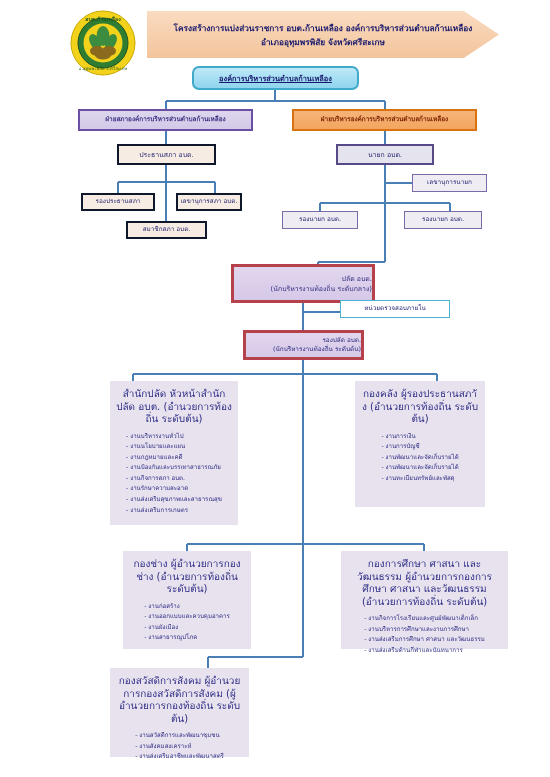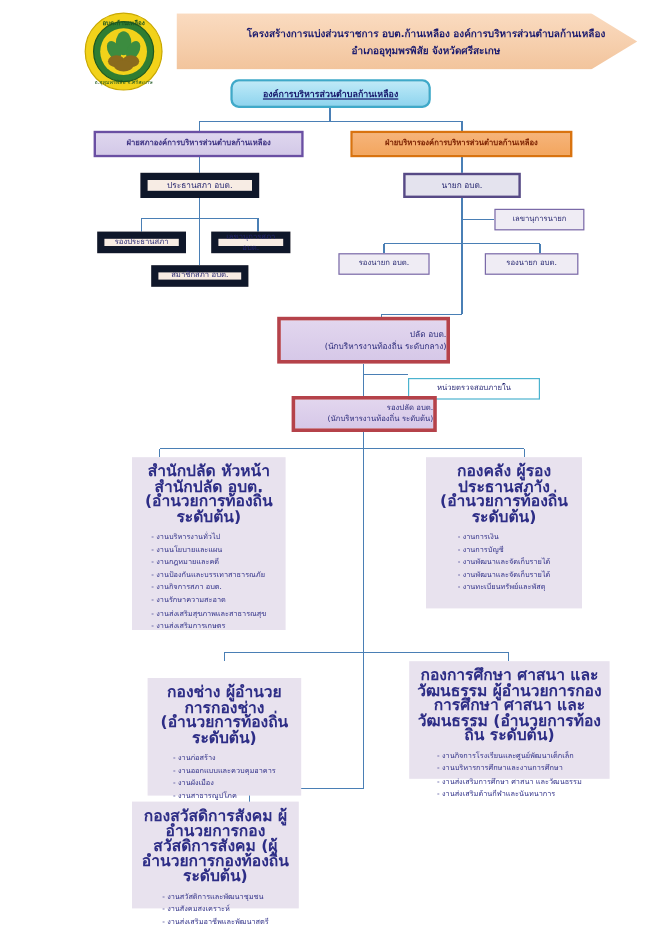--- a/index.html
+++ b/index.html
@@ -32,21 +32,20 @@
   .node .ln { display: block; width: 100%; }
 
   
   #banner {
     position: absolute;
     left: 147px; top: 11px;
     width: 352px; height: 47px;
     z-index: 3;
     display: flex; align-items: center; justify-content: center;
     flex-direction: column;
-    padding-left: 32px;
   }
   #banner .bgshape {
     position: absolute; left: 0; top: 0; width: 100%; height: 100%;
     background: linear-gradient(180deg, #fadbc0 0%, #f6cfad 55%, #f2c49c 100%);
     clip-path: polygon(0 0, 90% 0, 100% 50%, 90% 100%, 0 100%);
     z-index: 0;
   }
   #banner .txt {
     position: relative; z-index: 1;
     color: #1b1b6e;
@@ -77,21 +76,21 @@
     border: 2px solid #6a4fa3;
     color: #3a2f80;
   }
   .b-orange-hdr {
     background: linear-gradient(180deg,#f6b47a 0%, #f3a65f 100%);
     border: 2px solid #d9730f;
     color: #7d2200;
   }
   .b-orange-ln {
     background: #f7ece4;
-    border: 6px solid #0f172a;
+    border: 2px solid #0f172a;
     color: #24246e;
   }
   .b-purple-ln {
     background: #e4e3ee;
     border: 2px solid #574a86;
     color: #24246e;
   }
   .b-purple-thin {
     background: #efecf4;
     border: 1px solid #7a6aa8;
@@ -119,22 +118,22 @@
   .dept {
     position: absolute;
     box-sizing: border-box;
     background: #e8e2ee;
     z-index: 3;
     padding: 7px 6px 8px 6px;
     display: flex; flex-direction: column; align-items: center;
   }
   .dept .head {
     color: #2d2d86;
-    font-size: 13px;
-    font-weight: bold;
+    font-size: 10px;
+    font-weight: normal;
     line-height: 12.5px;
     text-align: center;
     width: 100%;
   }
   .dept ul {
     list-style: none;
     margin: 5px 0 0 0;
     padding: 0;
     align-self: center;
   }
@@ -271,21 +270,21 @@
   </div>
   <div class="node b-purple-thin t7" style="left:404px; top:211px; width:78px; height:18px;">
     <span class="ln">รองนายก อบต.</span>
   </div>
 
   <div class="node b-red t75" style="left:231px; top:264px; width:144px; height:39px;">
     <span class="ln">ปลัด อบต.</span>
     <span class="ln">(นักบริหารงานท้องถิ่น ระดับกลาง)</span>
   </div>
 
-  <div class="node b-cyan-thin t7" style="left:340px; top:315px; width:110px; height:18px;">
+  <div class="node b-cyan-thin t7" style="left:340px; top:300px; width:110px; height:18px;">
     <span class="ln">หน่วยตรวจสอบภายใน</span>
   </div>
 
   <div class="node b-red t7" style="left:243px; top:330px; width:121px; height:30px;">
     <span class="ln">รองปลัด อบต.</span>
     <span class="ln">(นักบริหารงานท้องถิ่น ระดับต้น)</span>
   </div>
 
   <div class="dept" style="left:110px; top:381px; width:128px; height:144px;">
     <div class="head">
@@ -313,21 +312,21 @@
     </div>
     <ul>
       <li>งานการเงิน</li>
       <li>งานการบัญชี</li>
       <li>งานพัฒนาและจัดเก็บรายได้</li>
       <li>งานพัฒนาและจัดเก็บรายได้</li>
       <li>งานทะเบียนทรัพย์และพัสดุ</li>
     </ul>
   </div>
 
-  <div class="dept" style="left:123px; top:551px; width:128px; height:98px;margin-top:14px;">
+  <div class="dept" style="left:123px; top:551px; width:128px; height:98px;">
     <div class="head">
       <span class="ln">กองช่าง</span>
       <span class="ln">ผู้อำนวยการกองช่าง</span>
       <span class="ln">(อำนวยการท้องถิ่น ระดับต้น)</span>
     </div>
     <ul>
       <li>งานก่อสร้าง</li>
       <li>งานออกแบบและควบคุมอาคาร</li>
       <li>งานผังเมือง</li>
       <li>งานสาธารณูปโภค</li>

